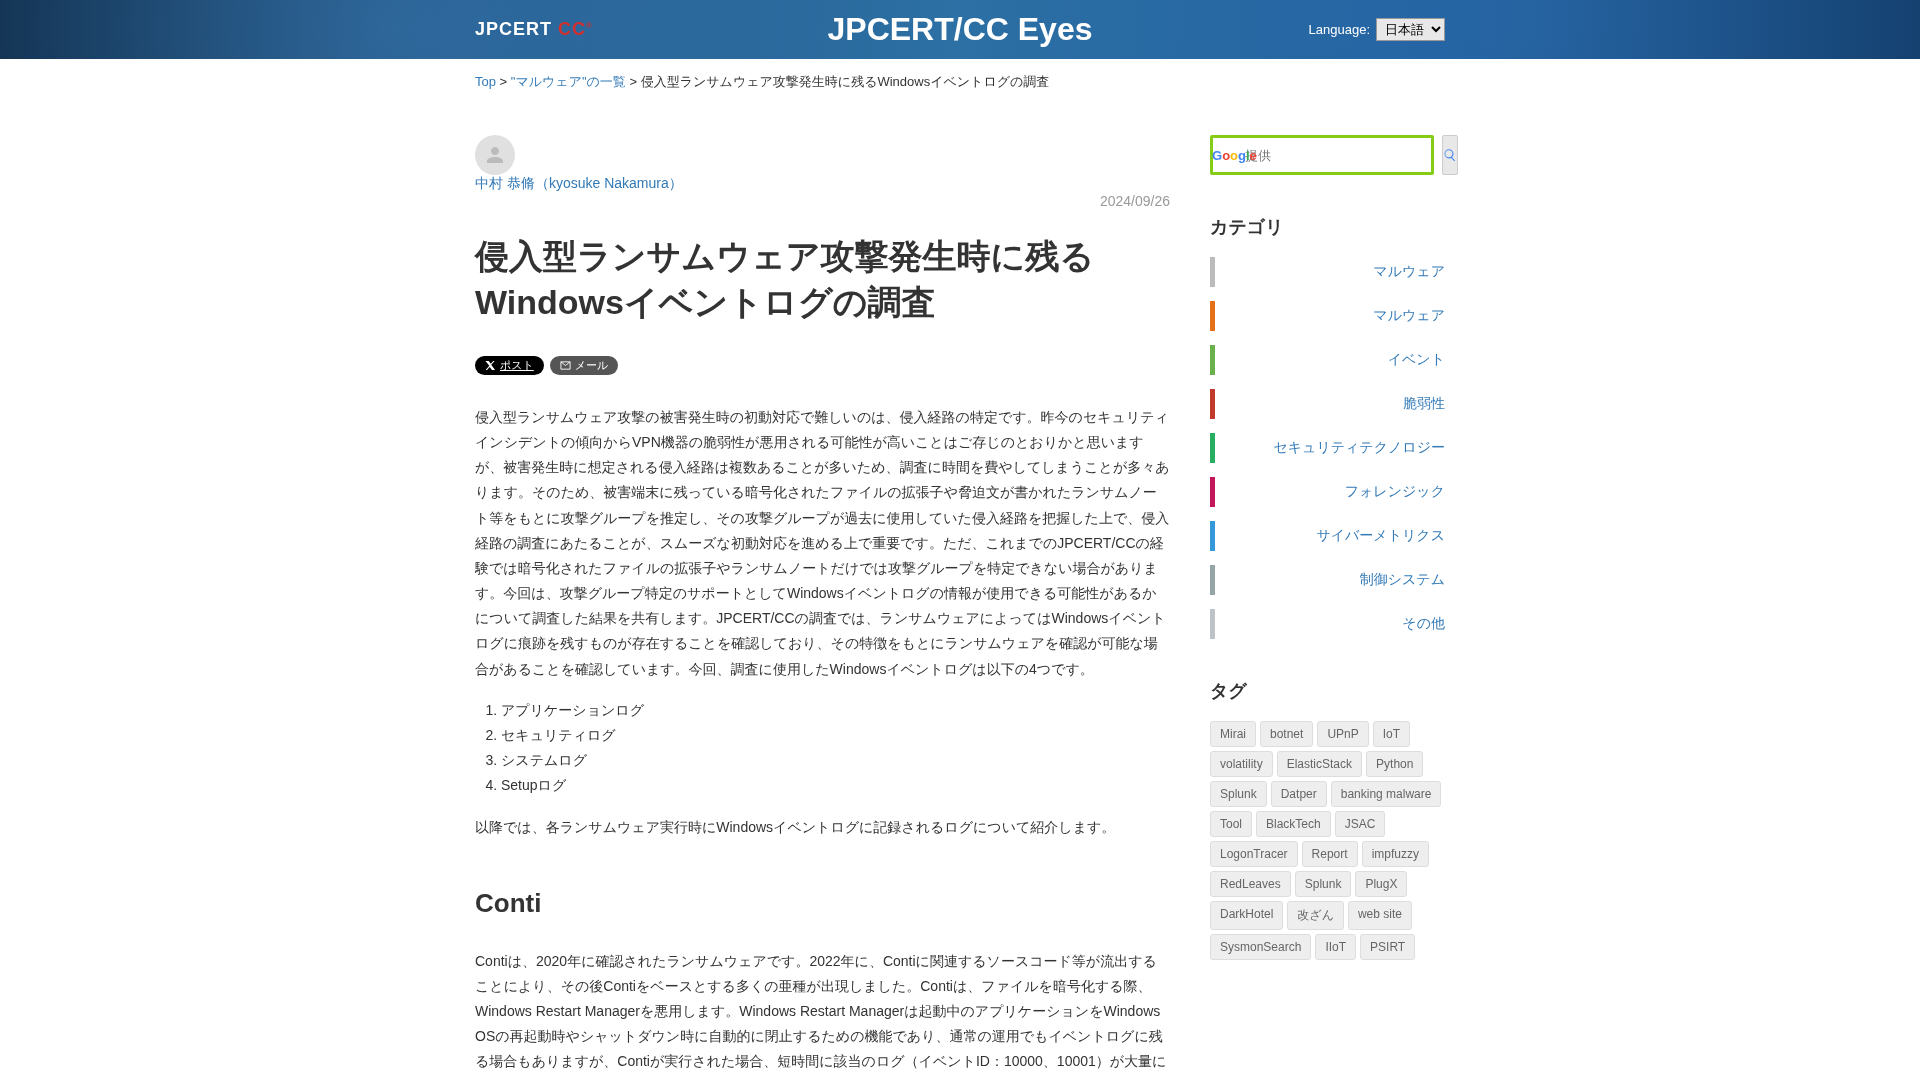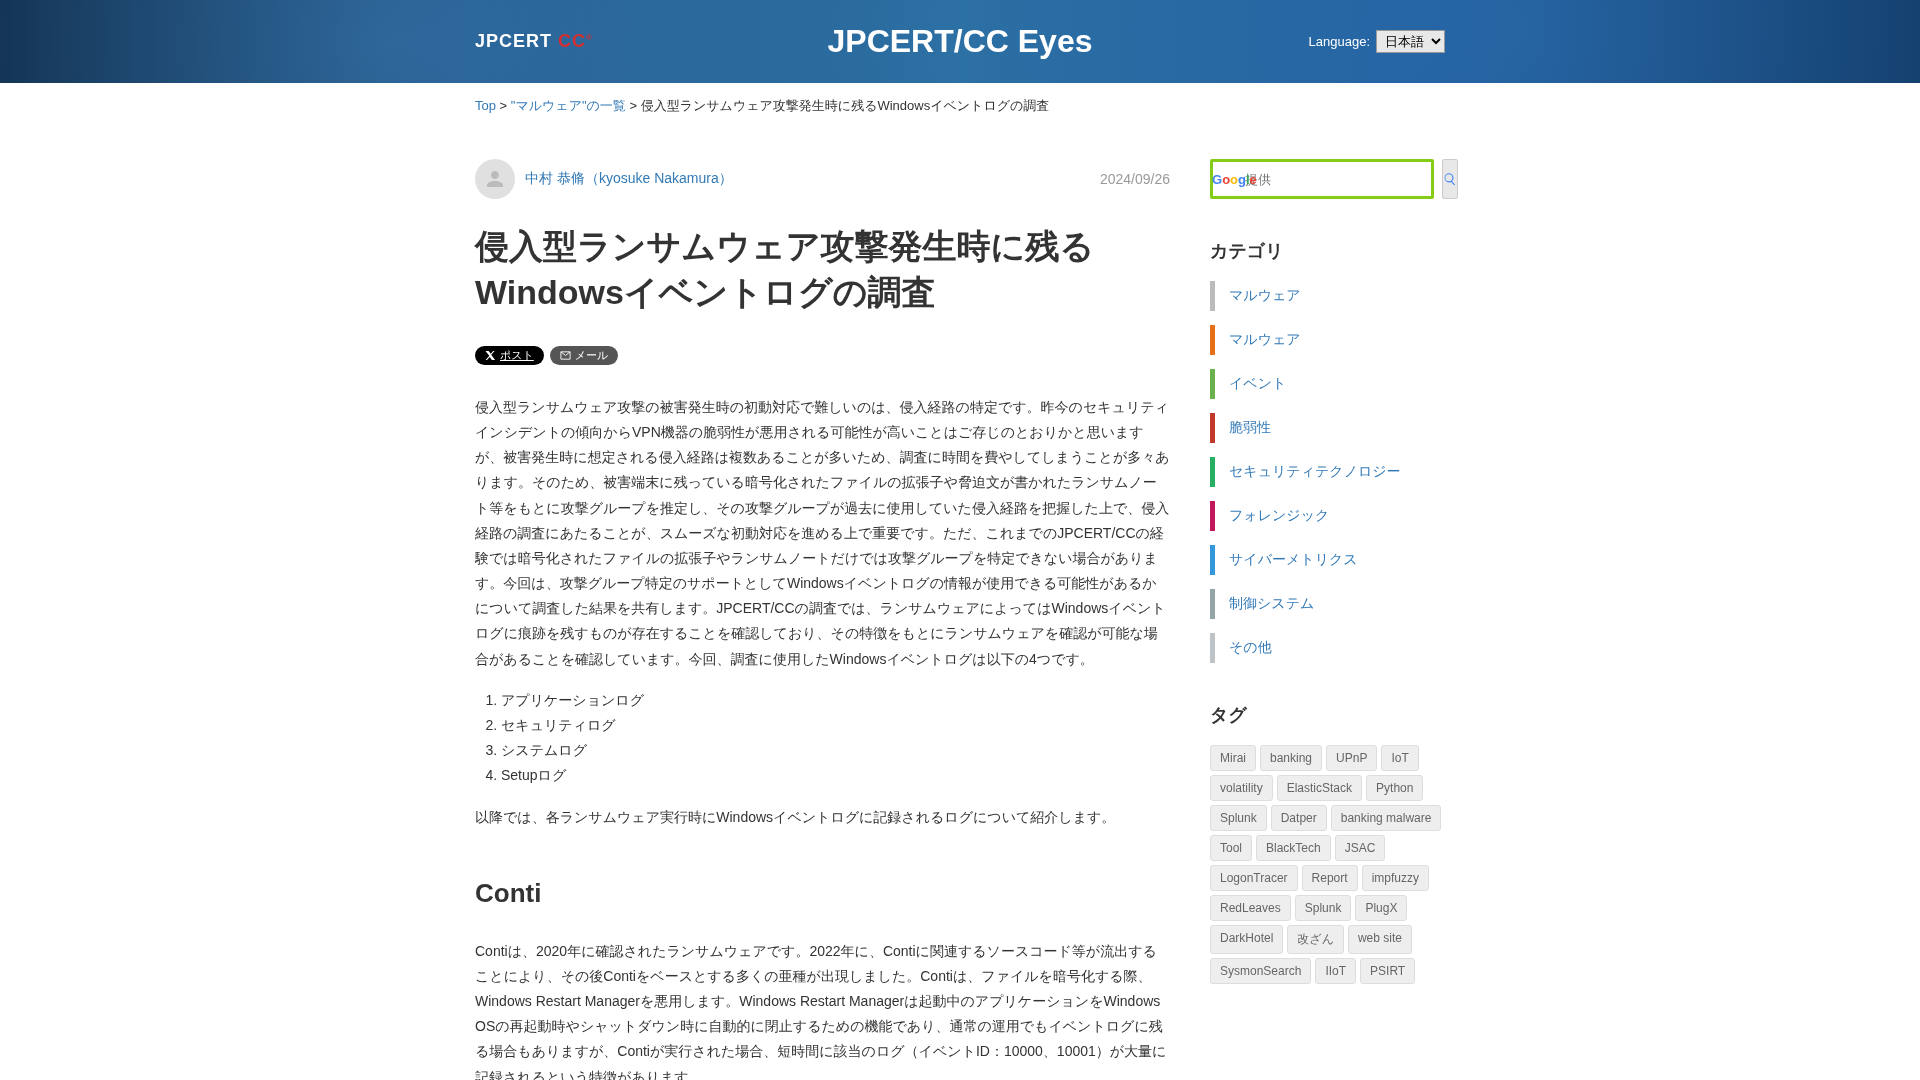--- a/index.html
+++ b/index.html
@@ -1,19 +1,19 @@
 <!DOCTYPE html>
 <html><head>
   <meta charset="utf-8">
   <style>
     * { margin: 0; padding: 0; box-sizing: border-box; }
     body { font-family: "Hiragino Kaku Gothic ProN", "メイリオ", Meiryo, sans-serif; font-size: 14px; color: #333; background: #fff; }
     
     .header {
-      height: 83px;
+      height: 59px;
       background: linear-gradient(90deg, #0a2540 0%, #1a4d7a 25%, #2a6da0 50%, #1a5590 75%, #0d3560 100%);
       position: relative;
       overflow: hidden;
     }
     .header::before {
       content: '';
       position: absolute;
       inset: 0;
       background: radial-gradient(circle at 20% 50%, rgba(100,180,255,0.3) 0%, transparent 40%),
                   radial-gradient(circle at 80% 30%, rgba(80,160,240,0.25) 0%, transparent 45%);
@@ -70,22 +70,23 @@
       max-width: 970px;
       margin: 30px auto 0;
       display: flex;
       gap: 40px;
     }
     .main { flex: 1; min-width: 0; }
     .sidebar { width: 235px; flex-shrink: 0; }
     
     .author-row {
       display: flex;
-      align-items: center;
+      align-items: flex-start;
       margin-bottom: 25px;
+      flex-direction: column;
     }
     .avatar {
       width: 40px; height: 40px;
       border-radius: 50%;
       background: #e0e0e0;
       display: flex;
       align-items: center;
       justify-content: center;
       margin-right: 10px;
     }
@@ -165,20 +166,21 @@
     .sidebar h3 {
       font-size: 18px;
       font-weight: bold;
       margin-bottom: 18px;
     }
     .cat-list { list-style: none; margin-bottom: 40px; }
     .cat-list li {
       padding: 6px 0 6px 14px;
       border-left: 5px solid;
       margin-bottom: 14px;
+      text-align: right;
     }
     .cat-list a { color: #337ab7; text-decoration: none; font-size: 14px; }
     
     .tag-list { display: flex; flex-wrap: wrap; gap: 4px; }
     .tag {
       display: inline-block;
       padding: 5px 9px;
       background: #eee;
       border: 1px solid #ddd;
       border-radius: 3px;
@@ -269,21 +271,21 @@
         <li style="border-left-color: rgb(39, 174, 96);"><a>セキュリティテクノロジー</a></li>
         <li style="border-left-color: rgb(194, 24, 91);"><a>フォレンジック</a></li>
         <li style="border-left-color: rgb(52, 152, 219);"><a>サイバーメトリクス</a></li>
         <li style="border-left-color: rgb(149, 165, 166);"><a>制御システム</a></li>
         <li style="border-left-color: rgb(189, 195, 199);"><a>その他</a></li>
       </ul>
 
     <h3>タグ</h3>
     <div class="tag-list" id="tag-list">
         <a class="tag">Mirai</a>
-        <a class="tag">banking</a>
+        <a class="tag">botnet</a>
         <a class="tag">UPnP</a>
         <a class="tag">IoT</a>
         <a class="tag">volatility</a>
         <a class="tag">ElasticStack</a>
         <a class="tag">Python</a>
         <a class="tag">Splunk</a>
         <a class="tag">Datper</a>
         <a class="tag">banking malware</a>
         <a class="tag">Tool</a>
         <a class="tag">BlackTech</a>

